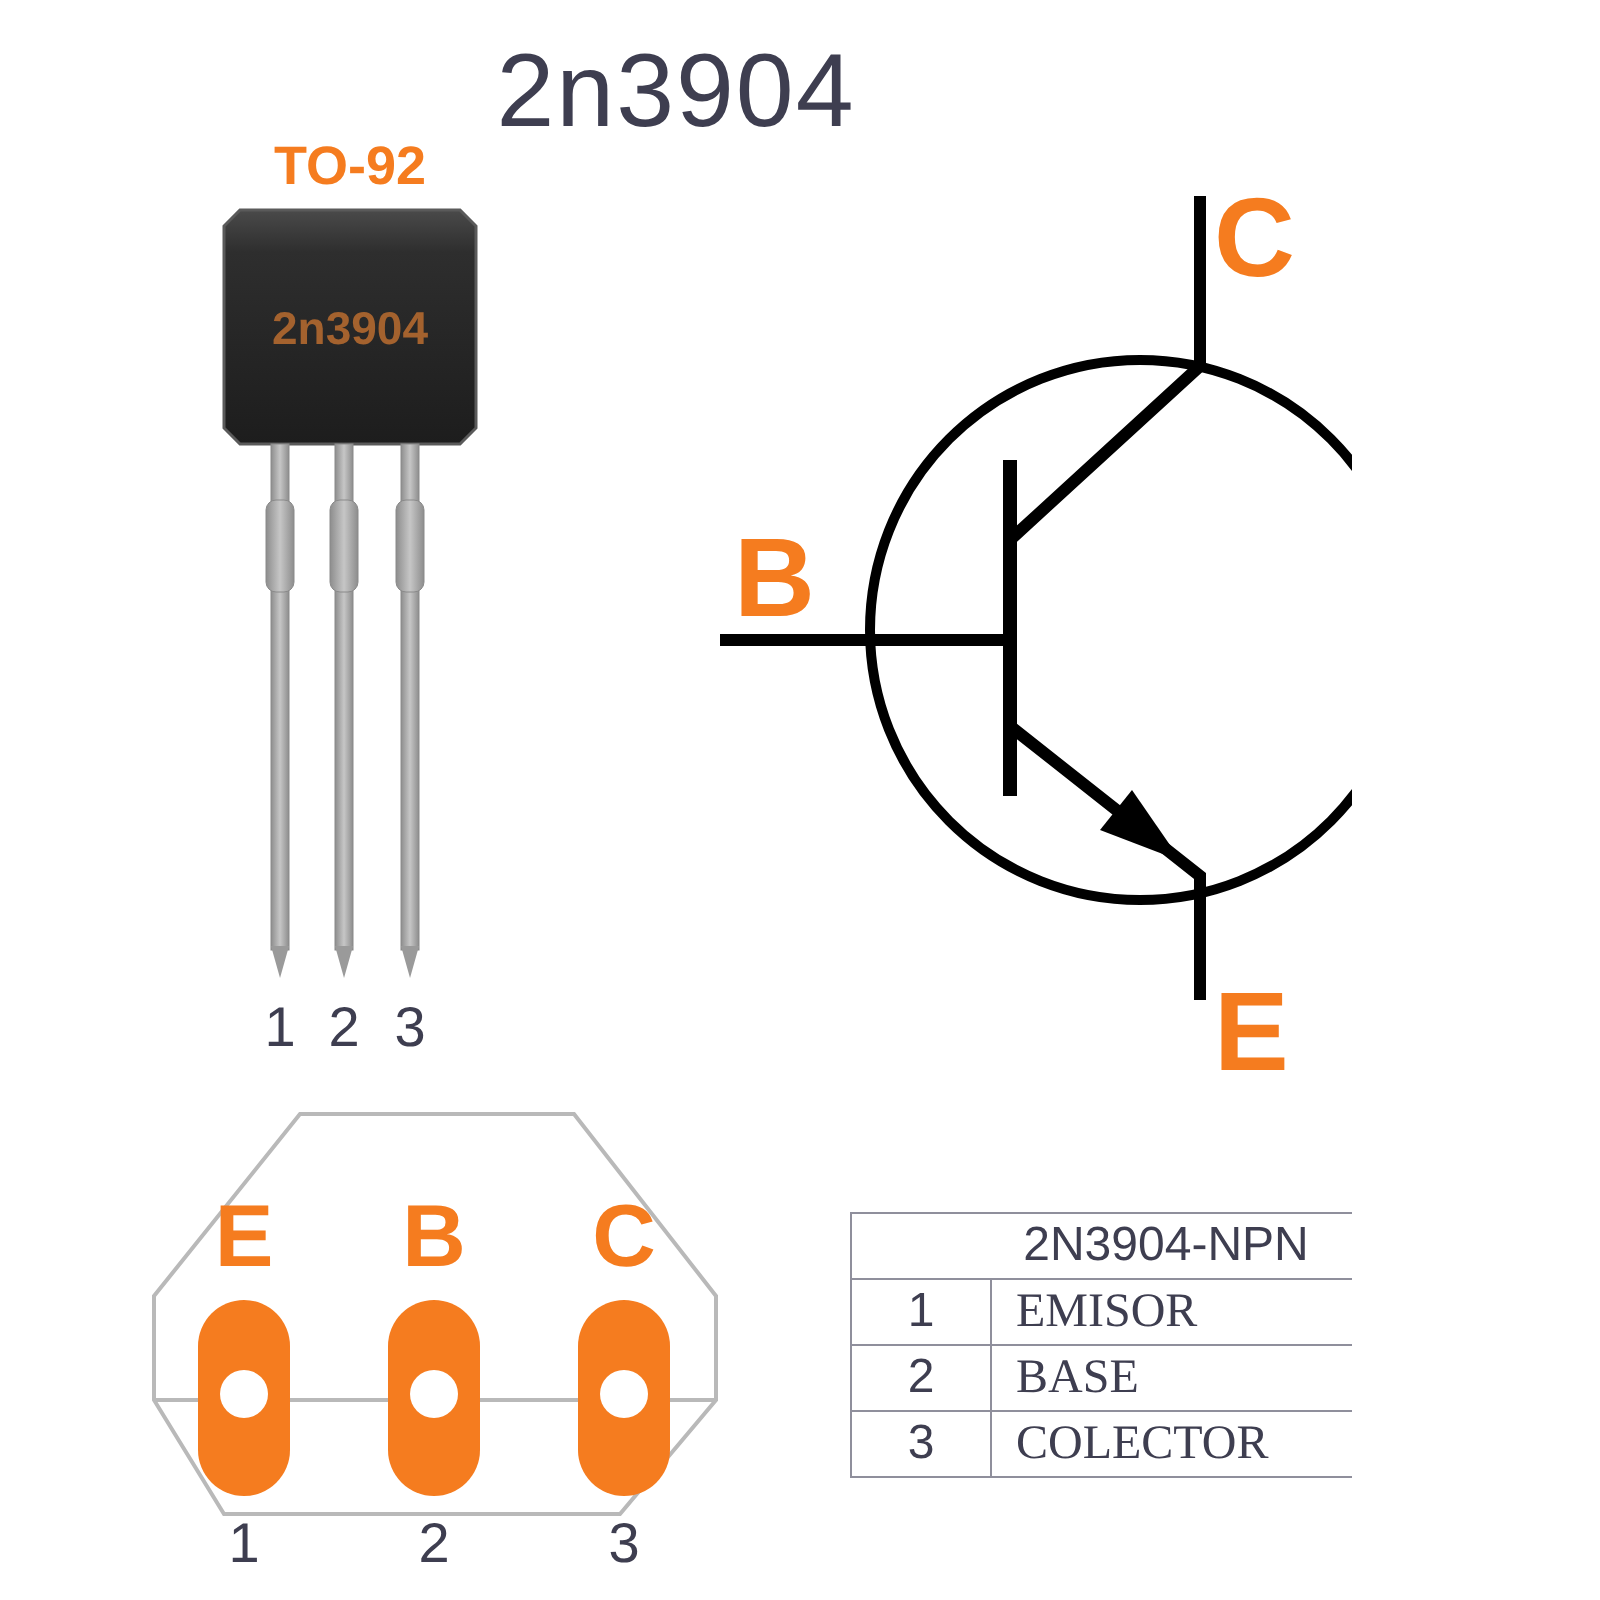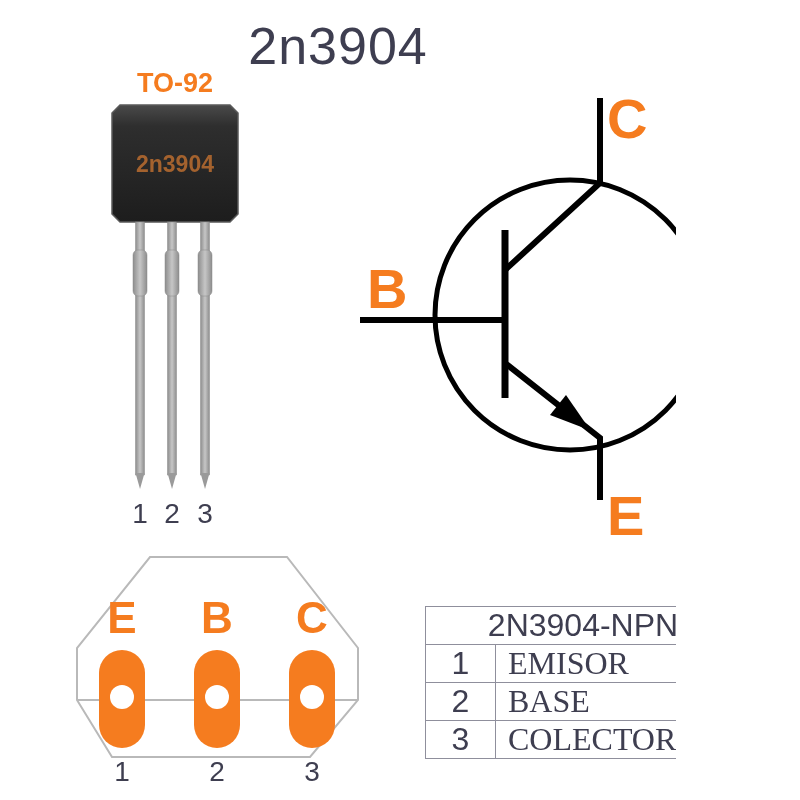--- a/index.html
+++ b/index.html
@@ -17,21 +17,21 @@
   text { font-family:"Liberation Sans", sans-serif; }
   .pkg-label  { font-size:27px; font-weight:bold; fill:#F57C1F; }
   .marking    { font-size:23px; font-weight:bold; fill:#A4622E; }
   .pin-num    { font-size:28px; fill:#3E3E50; }
   .term-label { font-size:56px; font-weight:bold; fill:#F57C1F; }
   .pad-letter { font-size:44px; font-weight:bold; fill:#F57C1F; }
 
   .sym-line { stroke:#000000; fill:none; }
 
   .pin-table { position:absolute; left:425px; top:606px; width:316px;
-               border-collapse:collapse; font-size:32px; color:#3E3E50;
+               border-collapse:collapse; font-size:24px; color:#3E3E50;
                background:#ffffff; }
   .pin-table td { border:1px solid #8F8F9C; height:33px; }
   .pin-table .th  { text-align:center; }
   .pin-table .num { width:70px; text-align:center; }
   .pin-table .nm  { padding-left:12px; text-align:left;font-family:Liberation Serif, serif; }
 </style>
 </head>
 <body>
 
 <div class="page">

